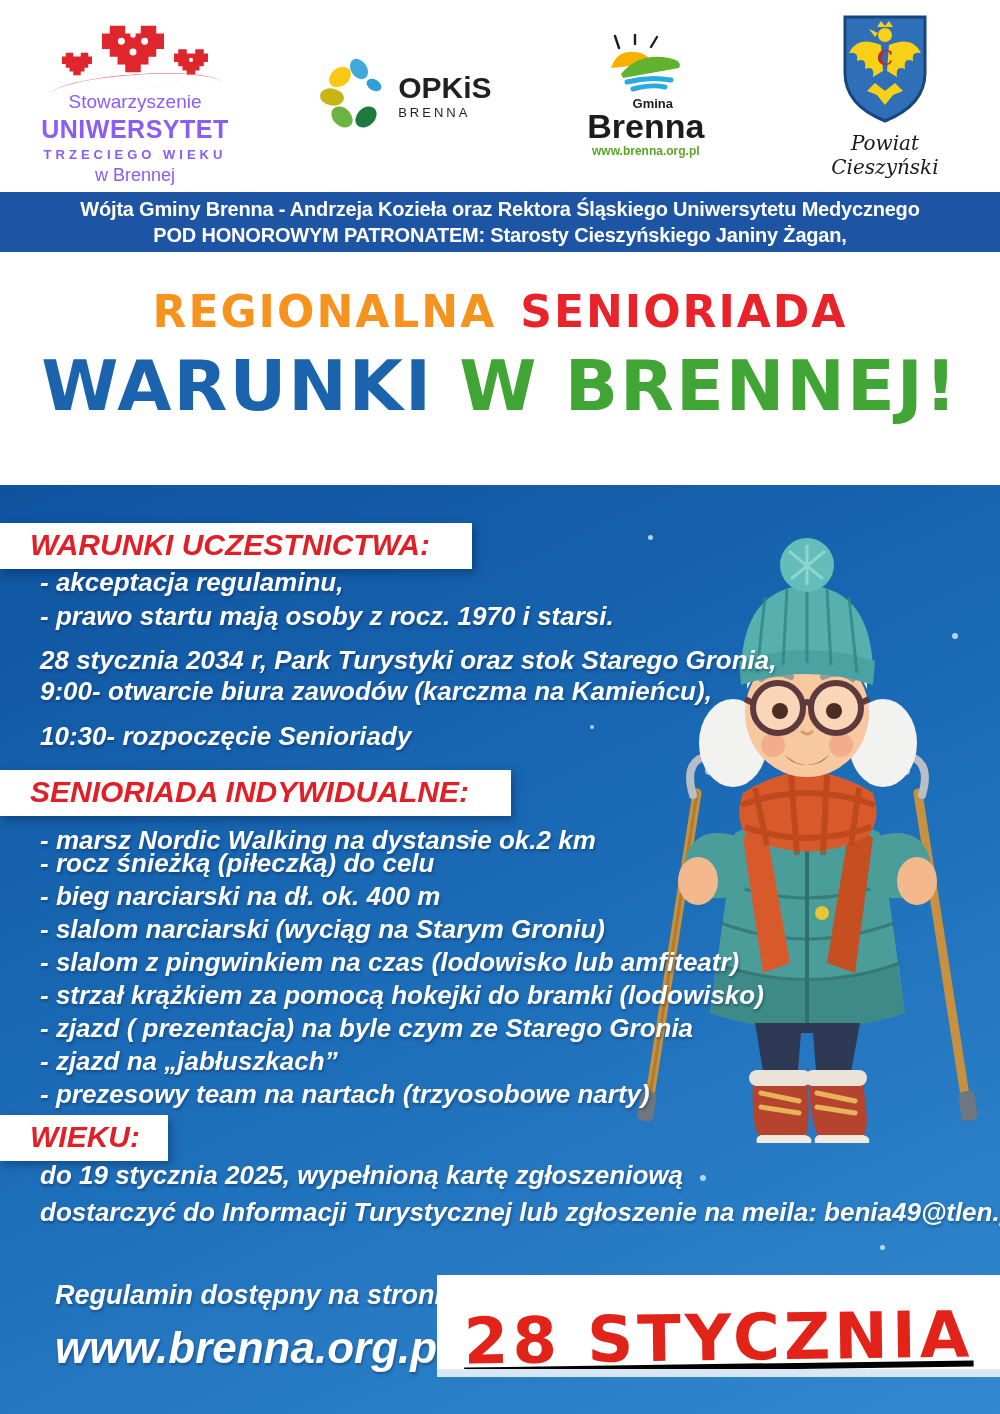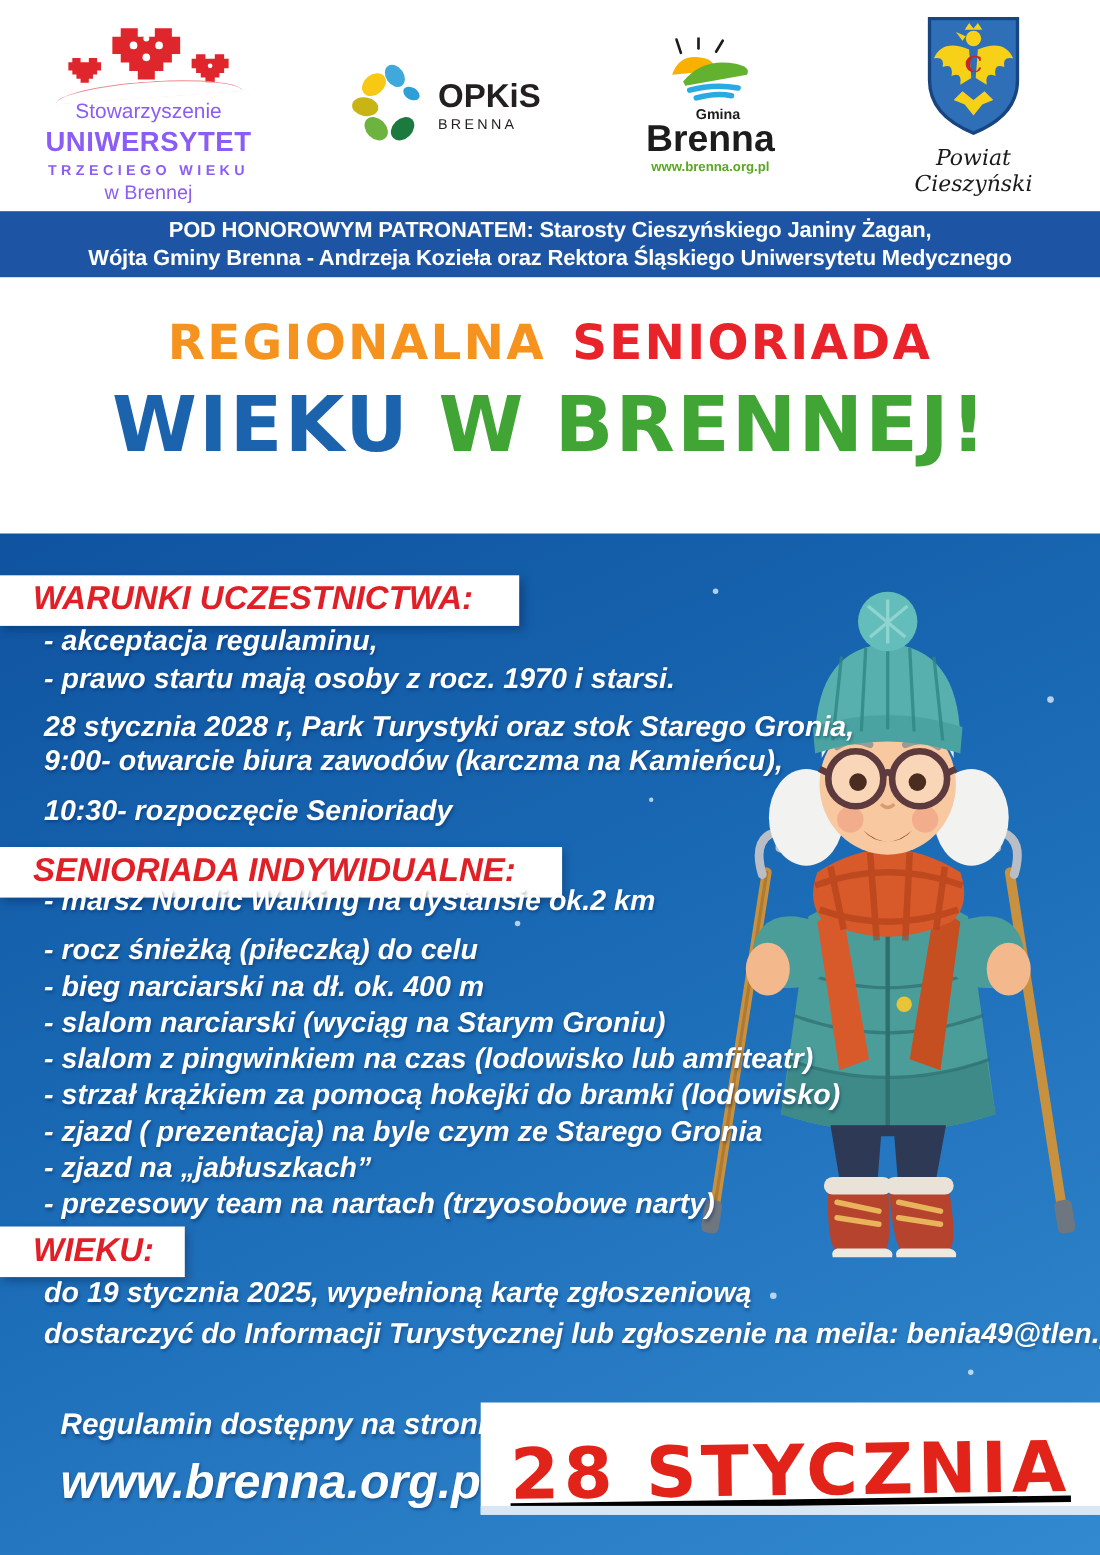--- a/index.html
+++ b/index.html
@@ -117,30 +117,30 @@
         <path d="M44 32 Q20 22 12 40 Q22 38 20 48 Q30 44 28 56 Q38 52 36 64 L46 58 Z"></path>
         <path d="M52 32 Q76 22 84 40 Q74 38 76 48 Q66 44 68 56 Q58 52 60 64 L50 58 Z"></path>
       </g>
       <text x="48" y="52" font-size="20" font-weight="bold" fill="#c1272d" text-anchor="middle" font-family="DejaVu Serif, serif">C</text>
     </svg>
     <div class="script">Powiat Cieszyński</div>
   </div>
 </div>
 
 <div class="band">
+  <div>Wójta Gminy Brenna - Andrzeja Kozieła oraz Rektora Śląskiego Uniwersytetu Medycznego</div>
   <div>POD HONOROWYM PATRONATEM: Starosty  Cieszyńskiego Janiny Żagan,</div>
-  <div>Wójta Gminy Brenna - Andrzeja Kozieła oraz Rektora Śląskiego Uniwersytetu Medycznego</div>
 </div>
 
 <div class="title">
   <div class="row1">
     <span class="t-orange">REGIONALNA</span><span class="t-red">SENIORIADA</span>
   </div>
   <div class="row2">
-    <span class="t-blue">WIEKU</span><span class="t-green">W BRENNEJ!</span>
+    <span class="t-blue">WARUNKI</span><span class="t-green">W BRENNEJ!</span>
   </div>
 </div>
 
 <div class="panel">
 
   <div class="dot" style="left:648px;top:50px;width:5px;height:5px;"></div>
   <div class="dot" style="left:952px;top:148px;width:6px;height:6px;"></div>
   <div class="dot" style="left:468px;top:352px;width:5px;height:5px;"></div>
   <div class="dot" style="left:700px;top:690px;width:6px;height:6px;"></div>
   <div class="dot" style="left:880px;top:760px;width:5px;height:5px;"></div>
@@ -241,26 +241,26 @@
         <line x1="202" y1="600" x2="240" y2="608"></line>
           <line x1="202" y1="614" x2="240" y2="620"></line>
       </g>
     </g>
   </svg>
 
   <div class="strip" style="top:38px;">WARUNKI UCZESTNICTWA:</div>
   <div class="wline" style="top:82px;">- akceptacja regulaminu,</div>
   <div class="wline" style="top:116px;">- prawo startu mają osoby z rocz. 1970 i starsi.</div>
 
-  <div class="dline" style="top:160px;">28 stycznia 2028 r, Park Turystyki oraz stok Starego Gronia,</div>
+  <div class="dline" style="top:160px;">28 stycznia 2034 r, Park Turystyki oraz stok Starego Gronia,</div>
   <div class="dline" style="top:191px;">9:00- otwarcie biura zawodów (karczma na Kamieńcu),</div>
   <div class="dline" style="top:236px;">10:30- rozpoczęcie Senioriady</div>
 
   <div class="strip" style="top:285px;">SENIORIADA INDYWIDUALNE:</div>
-  <div class="kline" style="top:318px;">- marsz Nordic Walking na dystansie ok.2 km</div>
+  <div class="kline" style="top:340px;">- marsz Nordic Walking na dystansie ok.2 km</div>
   <div class="kline" style="top:363px;">- rocz śnieżką (piłeczką) do celu</div>
   <div class="kline" style="top:396px;">- bieg narciarski na dł. ok. 400 m</div>
   <div class="kline" style="top:429px;">- slalom narciarski (wyciąg na Starym Groniu)</div>
   <div class="kline" style="top:462px;">- slalom z pingwinkiem na czas (lodowisko lub amfiteatr)</div>
   <div class="kline" style="top:495px;">- strzał krążkiem za pomocą hokejki do bramki (lodowisko)</div>
   <div class="kline" style="top:528px;">- zjazd ( prezentacja) na byle czym ze Starego Gronia</div>
   <div class="kline" style="top:561px;">- zjazd na „jabłuszkach”</div>
   <div class="kline" style="top:594px;">- prezesowy team na nartach (trzyosobowe narty)</div>
 
   <div class="strip" style="top:630px;padding-right:28px;">WIEKU:</div>

